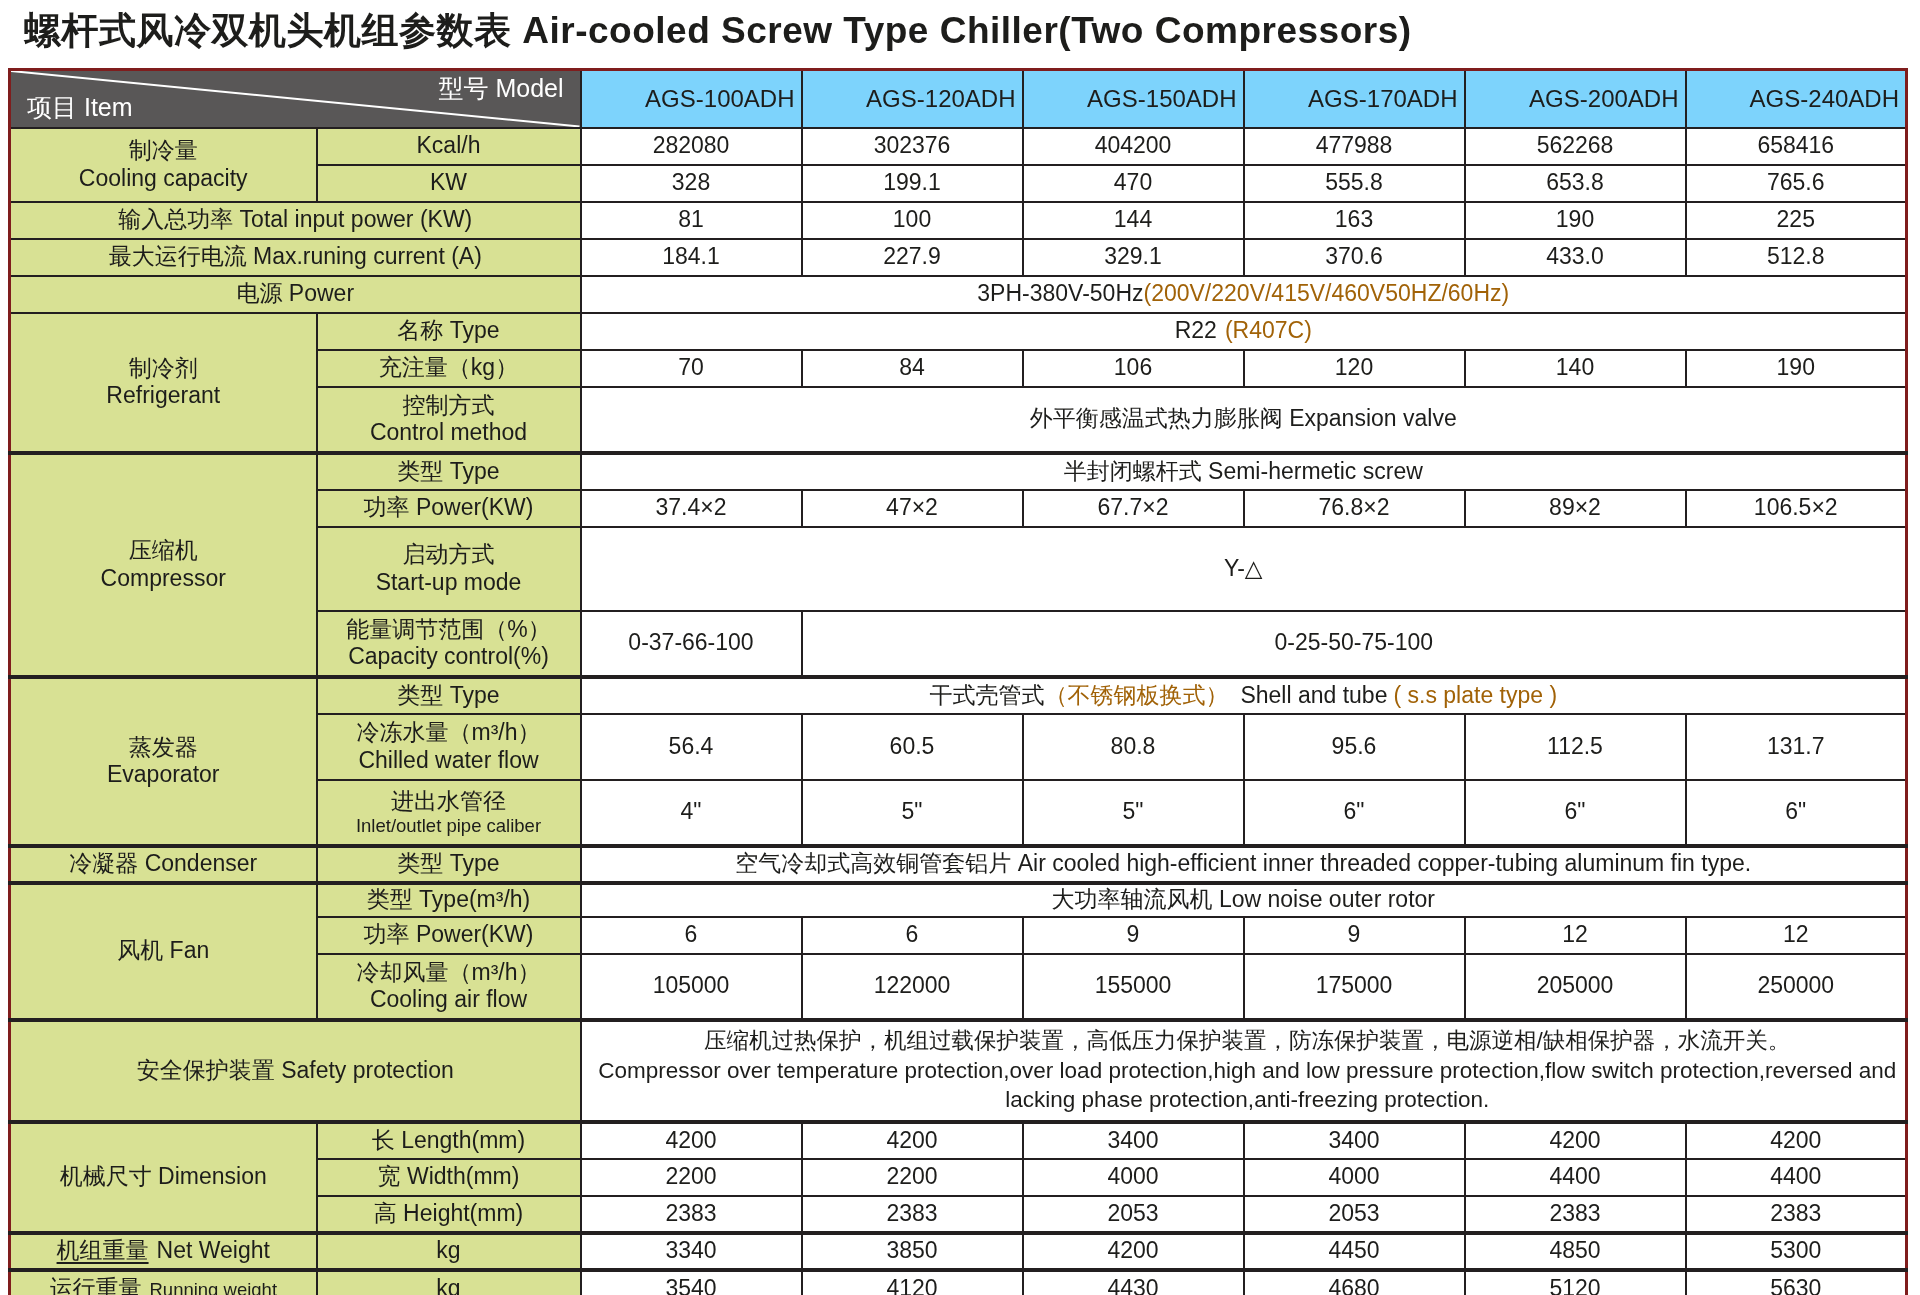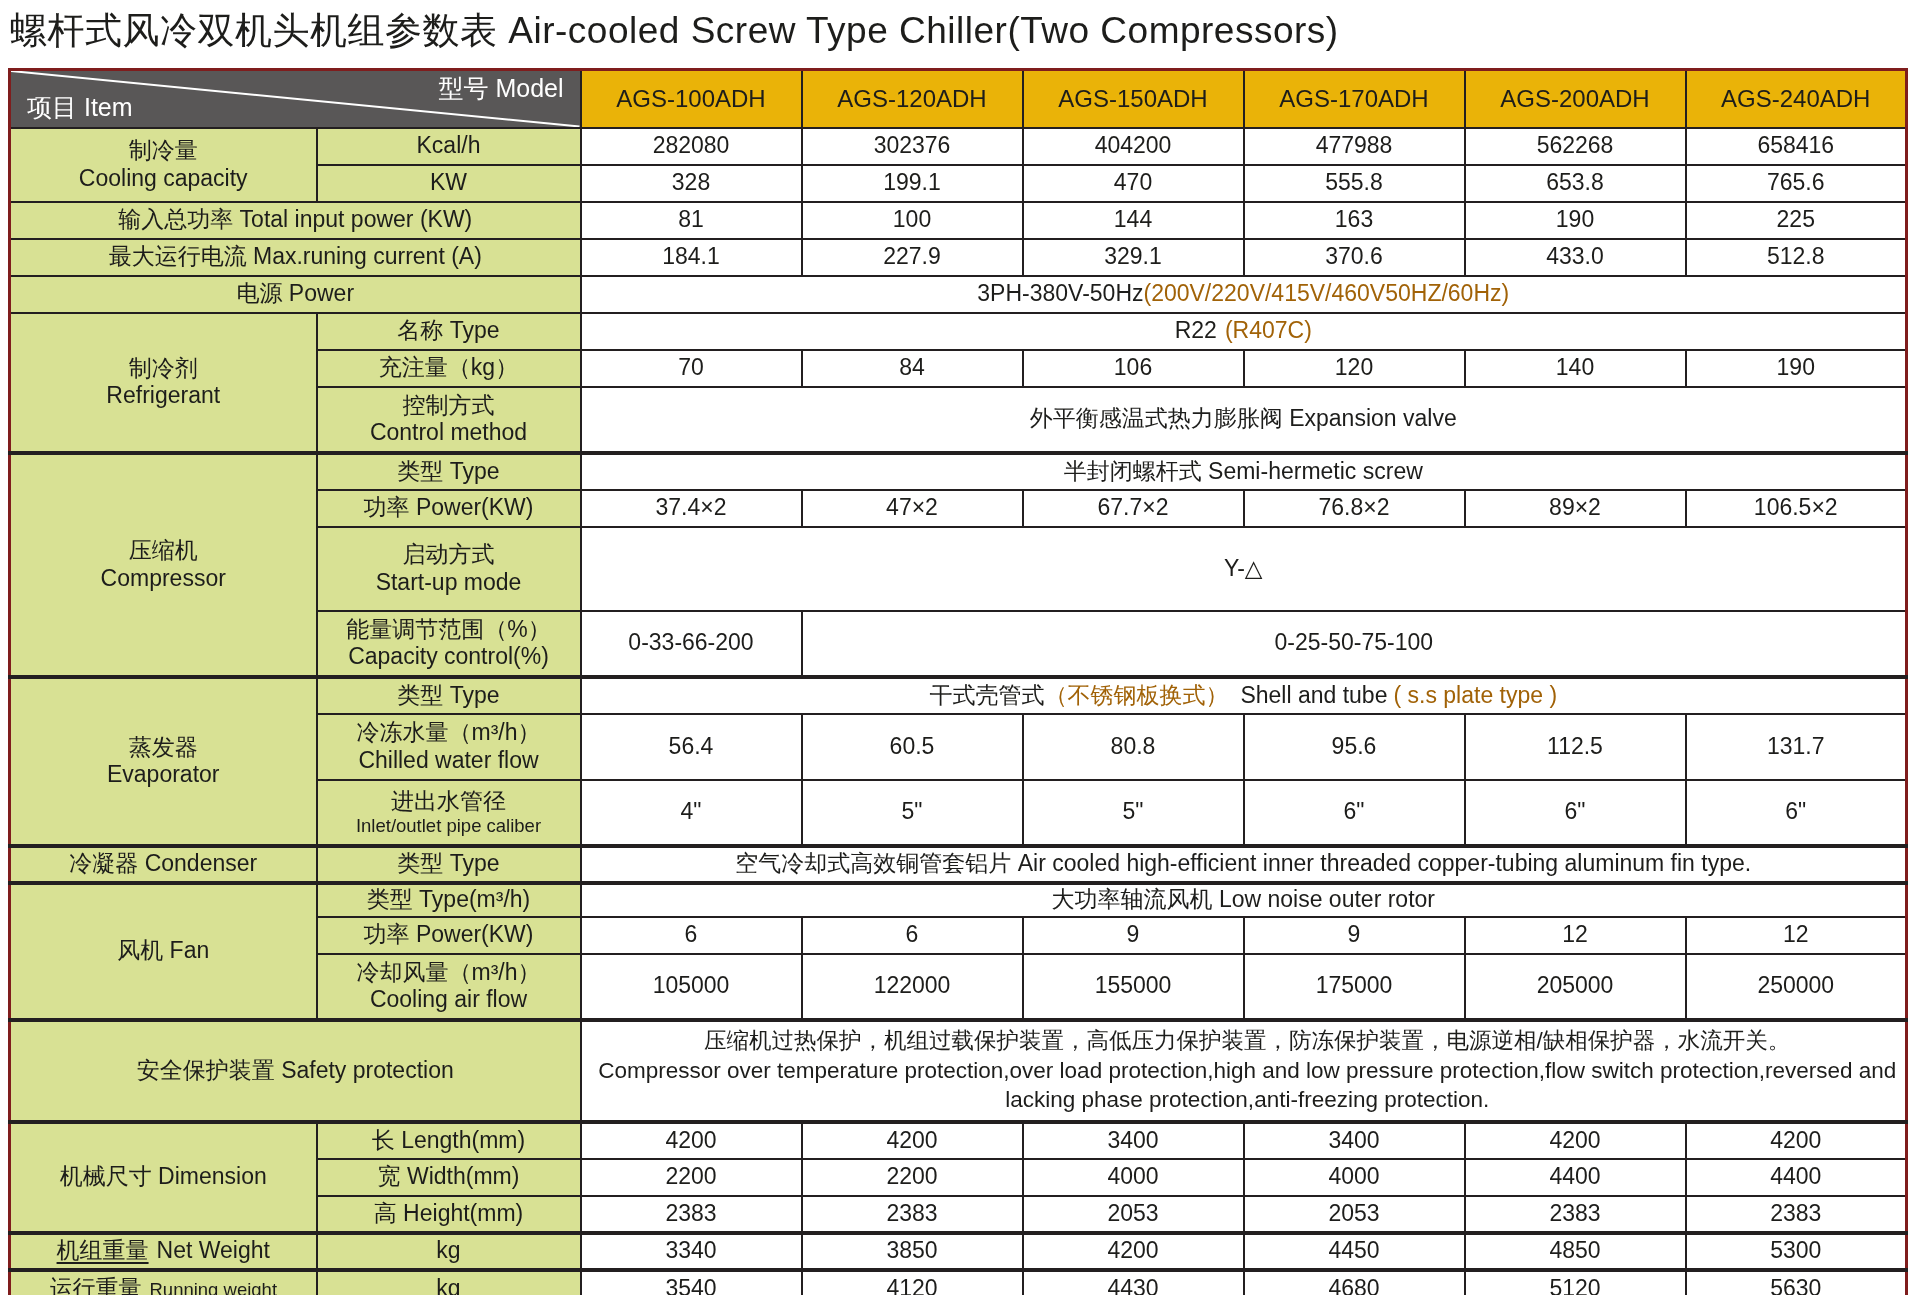--- a/index.html
+++ b/index.html
@@ -4,22 +4,22 @@
 <style>
   html,body{margin:0;padding:0;background:#fff;}
   body{
     width:1920px;height:1295px;overflow:hidden;
     font-family:"Liberation Sans","DejaVu Sans",sans-serif;
     color:#1d1d1b;
     -webkit-font-smoothing:antialiased;
   }
   .page-title{
     font-size:37px;
-    font-weight:400;
-    margin:6px 0 12px 10px;
+    font-weight:700;
+    margin:6px 0 12px 24px;
     letter-spacing:0.5px;
     white-space:nowrap;
   }
   table.spec{
     border-collapse:collapse;
     table-layout:fixed;
     margin-left:8px;
     width:1899px;
     border:3px solid #7f1d1d;
   }
@@ -28,21 +28,21 @@
     text-align:center;
     vertical-align:middle;
     padding:1px 6px;
     font-size:23px;
     line-height:1.18;
     overflow:hidden;
   }
   tr.sec td{border-top-width:4px;}
   .lbl{background:#d8e194;}
   .val{background:#ffffff;}
-  .mh{background:#eab308;font-size:24px;}
+  .mh{background:#7dd3fc;font-size:24px;text-align:right;}
   .corner{
     background:#595757;
     position:relative;
     padding:0;
   }
   .corner svg{position:absolute;left:0;top:0;width:100%;height:100%;display:block;}
   .corner .c-model{
     position:absolute;top:3px;right:16px;
     color:#fff;font-size:25px;
   }
@@ -197,21 +197,21 @@
       <div>启动方式</div>
       <div>Start-up mode</div>
     </td>
     <td class="val" colspan="6">Y-△</td>
   </tr>
   <tr class="r-lg">
     <td class="lbl">
       <div>能量调节范围（%）</div>
       <div>Capacity control(%)</div>
     </td>
-    <td class="val">0-33-66-200</td>
+    <td class="val">0-37-66-100</td>
     <td class="val" colspan="5">0-25-50-75-100</td>
   </tr>
 
   <tr class="r-sm sec">
     <td class="lbl" rowspan="3">
       <div>蒸发器</div>
       <div>Evaporator</div>
     </td>
     <td class="lbl">类型  Type</td>
     <td class="val" colspan="6">

